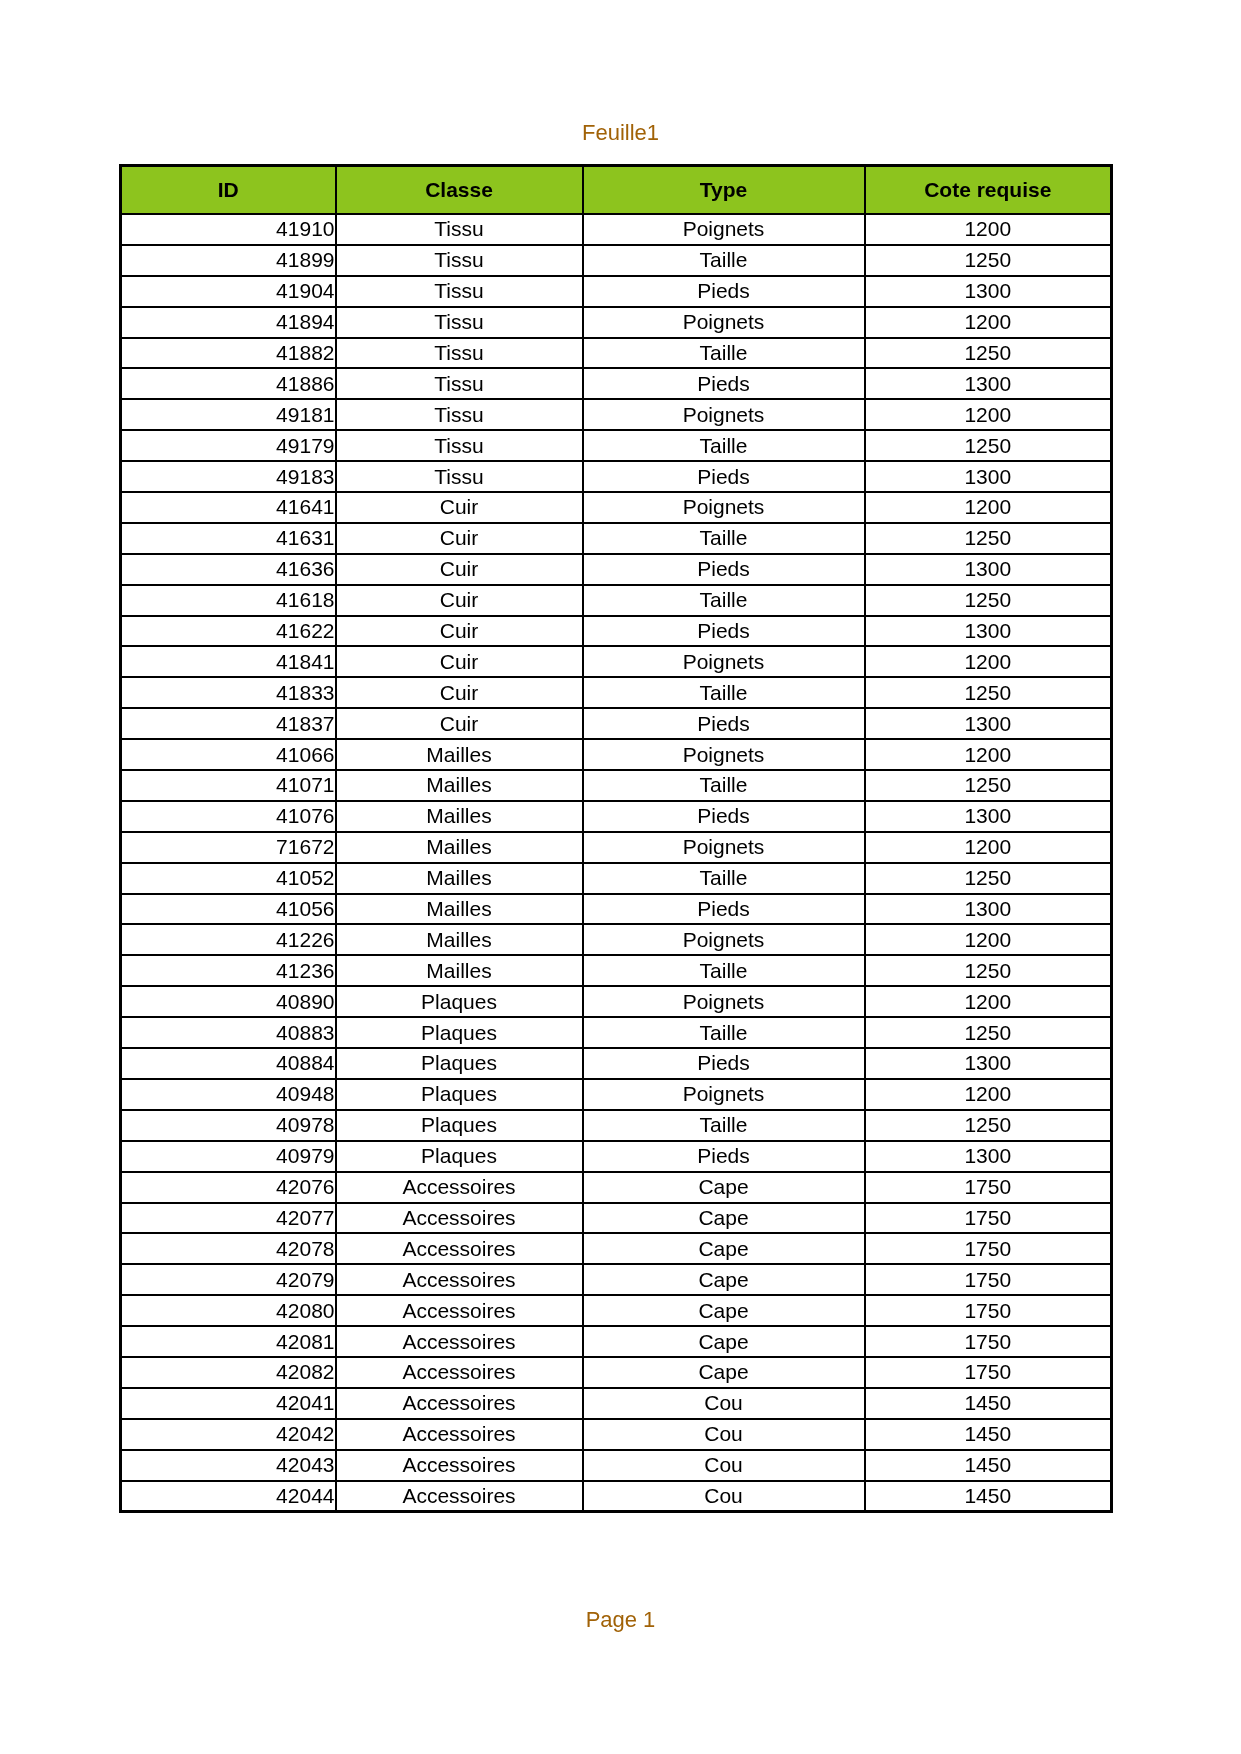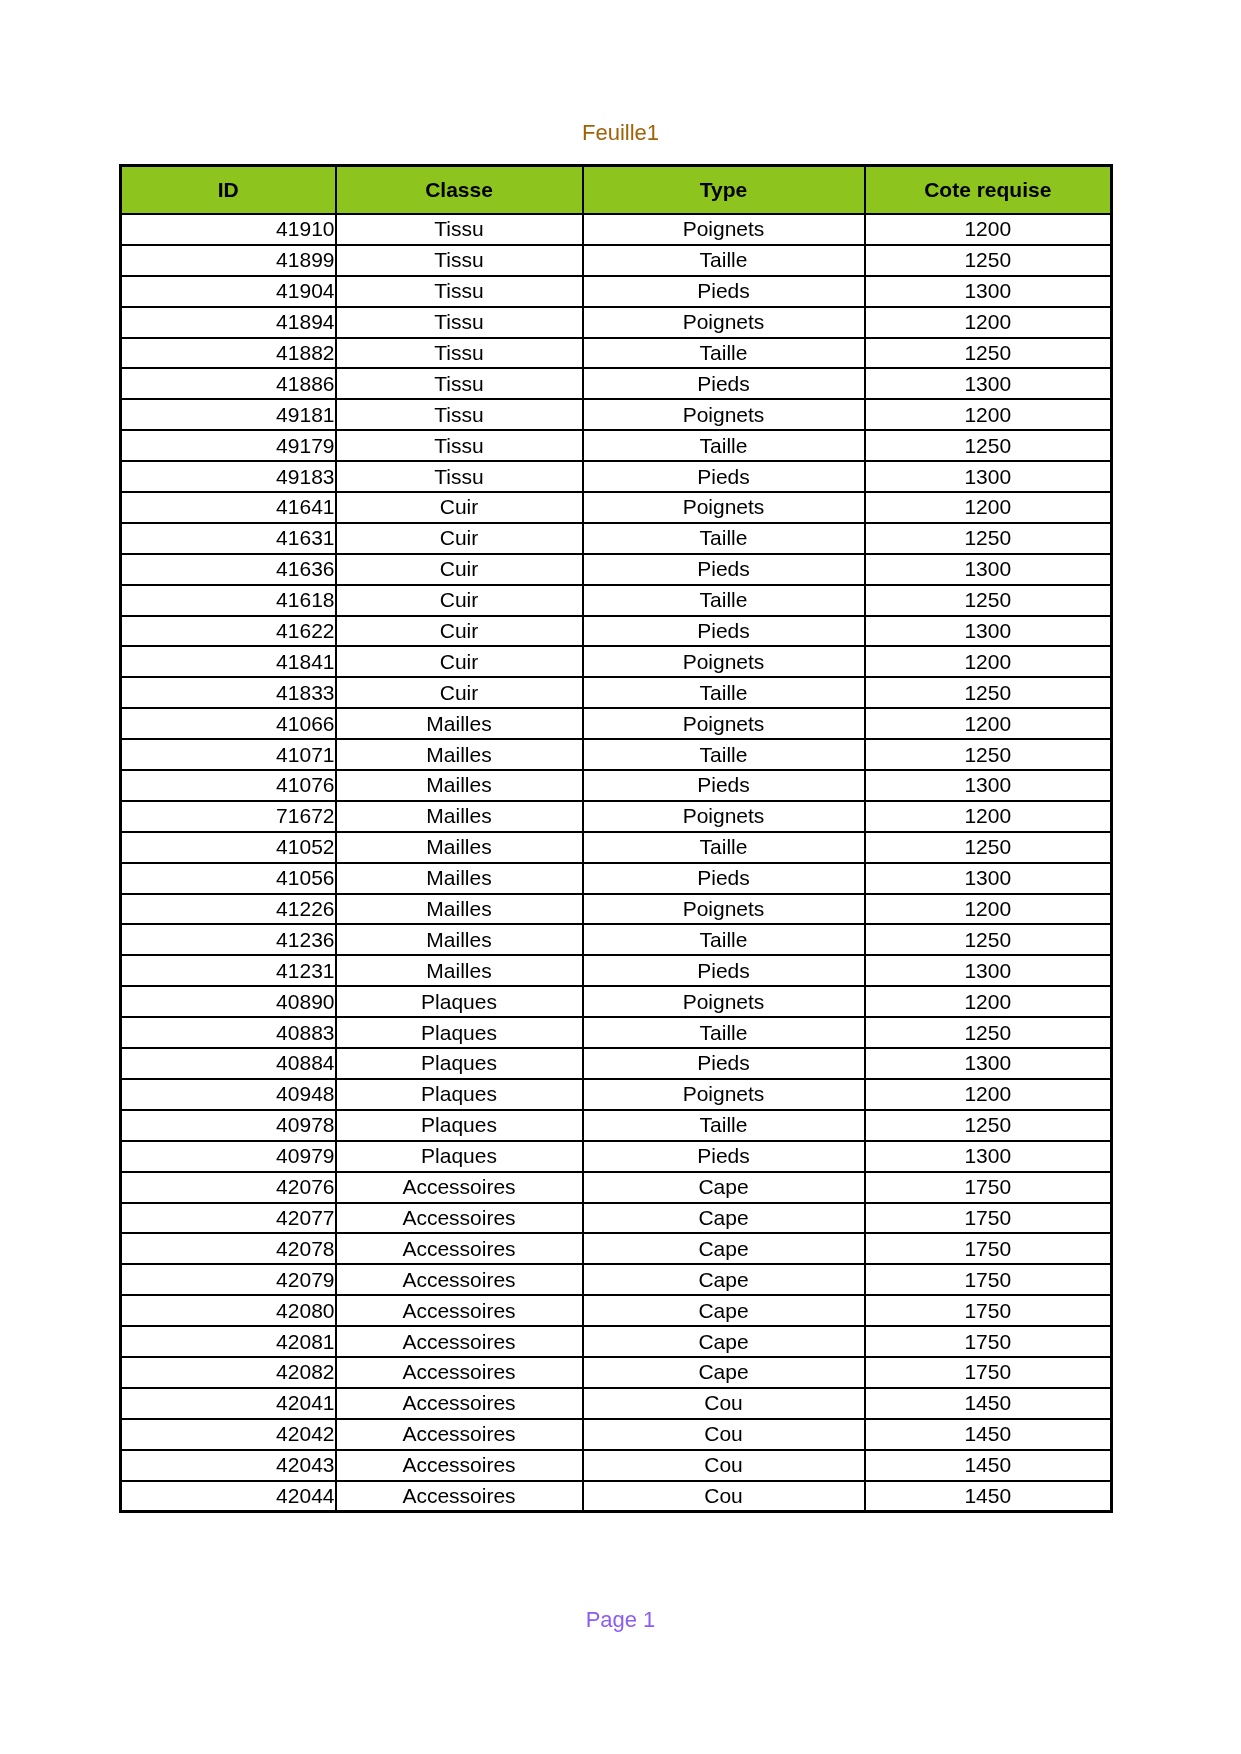--- a/index.html
+++ b/index.html
@@ -58,21 +58,21 @@
   td.align-right { text-align: right; padding-right: 7px; margin-left: 27px; }
   td.align-center, th.align-center { text-align: center; }
   .page-footer {
     position: absolute;
     top: 1609px;
     left: 0;
     width: 100%;
     text-align: center;
     font-size: 22px;
     line-height: 22px;
-    color: #8b5cf6;
+    color: #a16207;
   }
 </style>
 </head>
 <body>
 
 <div class="sheet-title">Feuille1</div>
 
 <table class="data-table">
   <colgroup>
     <col style="width:215px">
@@ -179,20 +179,26 @@
         <td class="align-center">Poignets</td>
         <td class="align-center">1200</td>
       </tr>
       <tr>
         <td class="align-right">41833</td>
         <td class="align-center">Cuir</td>
         <td class="align-center">Taille</td>
         <td class="align-center">1250</td>
       </tr>
       <tr>
+        <td class="align-right">41837</td>
+        <td class="align-center">Cuir</td>
+        <td class="align-center">Pieds</td>
+        <td class="align-center">1300</td>
+      </tr>
+      <tr>
         <td class="align-right">41066</td>
         <td class="align-center">Mailles</td>
         <td class="align-center">Poignets</td>
         <td class="align-center">1200</td>
       </tr>
       <tr>
         <td class="align-right">41071</td>
         <td class="align-center">Mailles</td>
         <td class="align-center">Taille</td>
         <td class="align-center">1250</td>
@@ -225,26 +231,20 @@
         <td class="align-right">41226</td>
         <td class="align-center">Mailles</td>
         <td class="align-center">Poignets</td>
         <td class="align-center">1200</td>
       </tr>
       <tr>
         <td class="align-right">41236</td>
         <td class="align-center">Mailles</td>
         <td class="align-center">Taille</td>
         <td class="align-center">1250</td>
-      </tr>
-      <tr>
-        <td class="align-right">41231</td>
-        <td class="align-center">Mailles</td>
-        <td class="align-center">Pieds</td>
-        <td class="align-center">1300</td>
       </tr>
       <tr>
         <td class="align-right">40890</td>
         <td class="align-center">Plaques</td>
         <td class="align-center">Poignets</td>
         <td class="align-center">1200</td>
       </tr>
       <tr>
         <td class="align-right">40883</td>
         <td class="align-center">Plaques</td>

